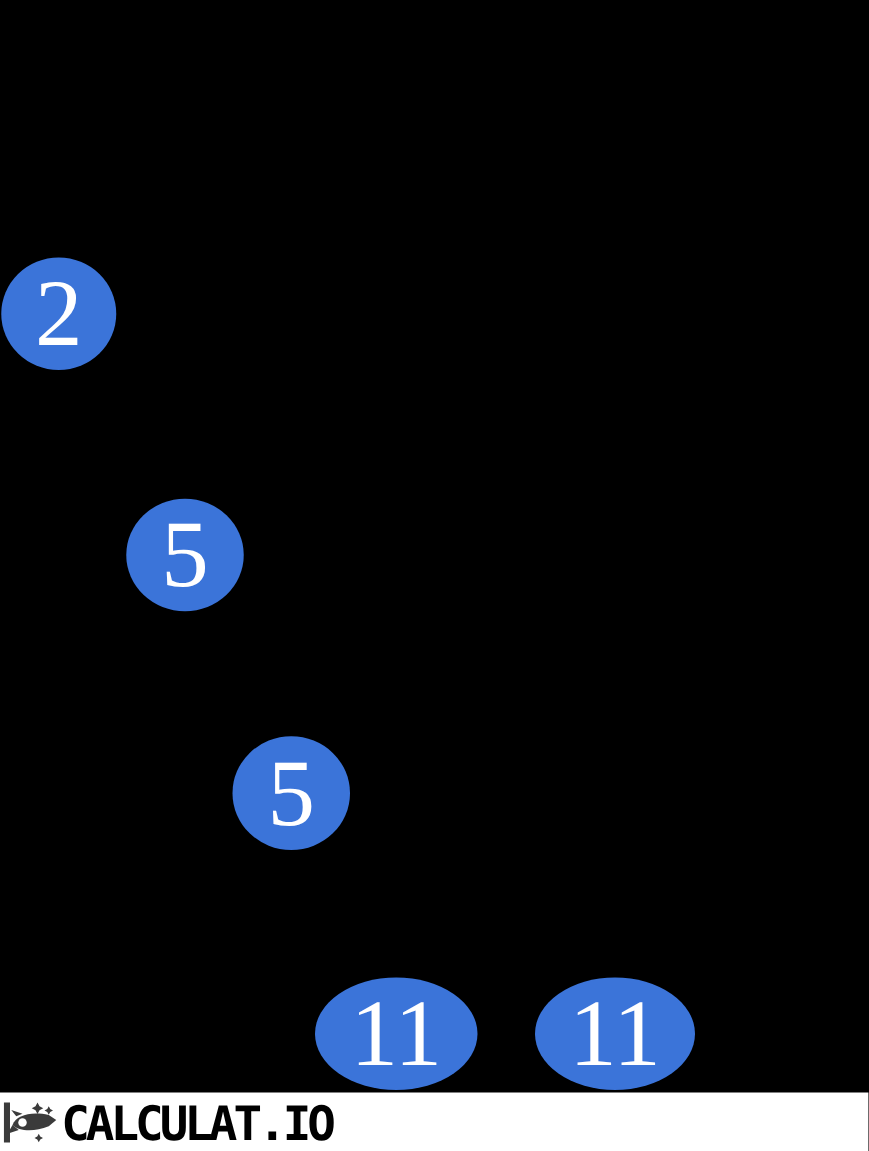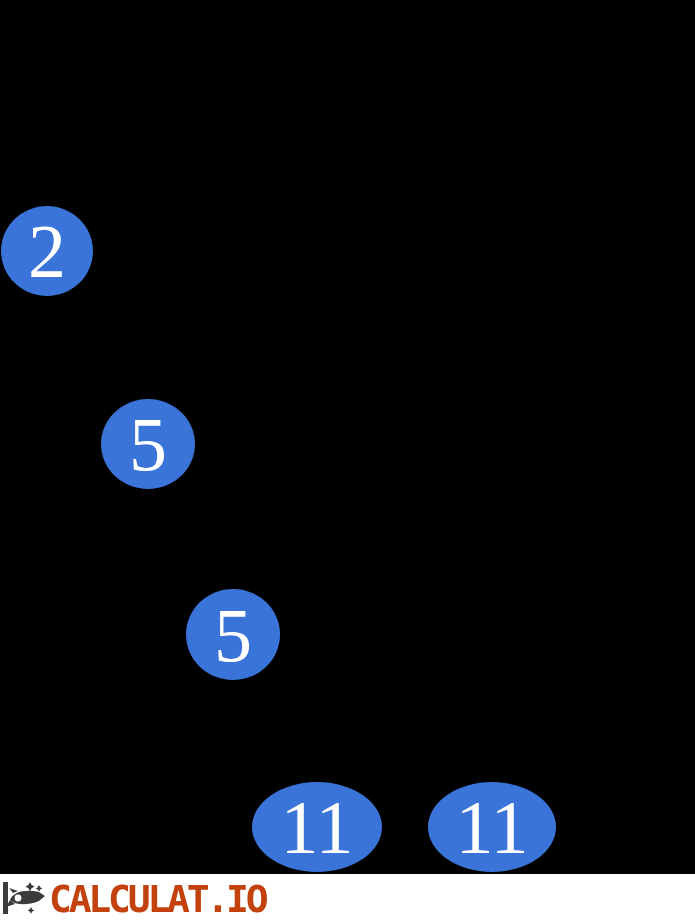--- a/index.html
+++ b/index.html
@@ -98,17 +98,17 @@
 
         <path d="M7 21 L3 28 L12 25 Z" fill="#3B3B3B"></path>
         <path d="M10 14 L6 9 L15 12 Z" fill="#3B3B3B"></path>
 
         <circle cx="15" cy="19" r="3.4" fill="#FFFFFF"></circle>
 
         <path d="M27 3 l1.6 3 l3 1.6 l-3 1.6 l-1.6 3 l-1.6 -3 l-3 -1.6 l3 -1.6 Z" fill="#3B3B3B"></path>
         <path d="M36 6 l1.2 2.2 l2.2 1.2 l-2.2 1.2 l-1.2 2.2 l-1.2 -2.2 l-2.2 -1.2 l2.2 -1.2 Z" fill="#3B3B3B"></path>
         <path d="M28 28 l1.2 2.2 l2.2 1.2 l-2.2 1.2 l-1.2 2.2 l-1.2 -2.2 l-2.2 -1.2 l2.2 -1.2 Z" fill="#3B3B3B"></path>
       </svg>
-      <span class="logo-text" style="color: #c2410c;">CALCULAT.IO</span>
+      <span class="logo-text" style="color: #000000;">CALCULAT.IO</span>
     </div>
   </div>
 
 </div>
 
 </body></html>

